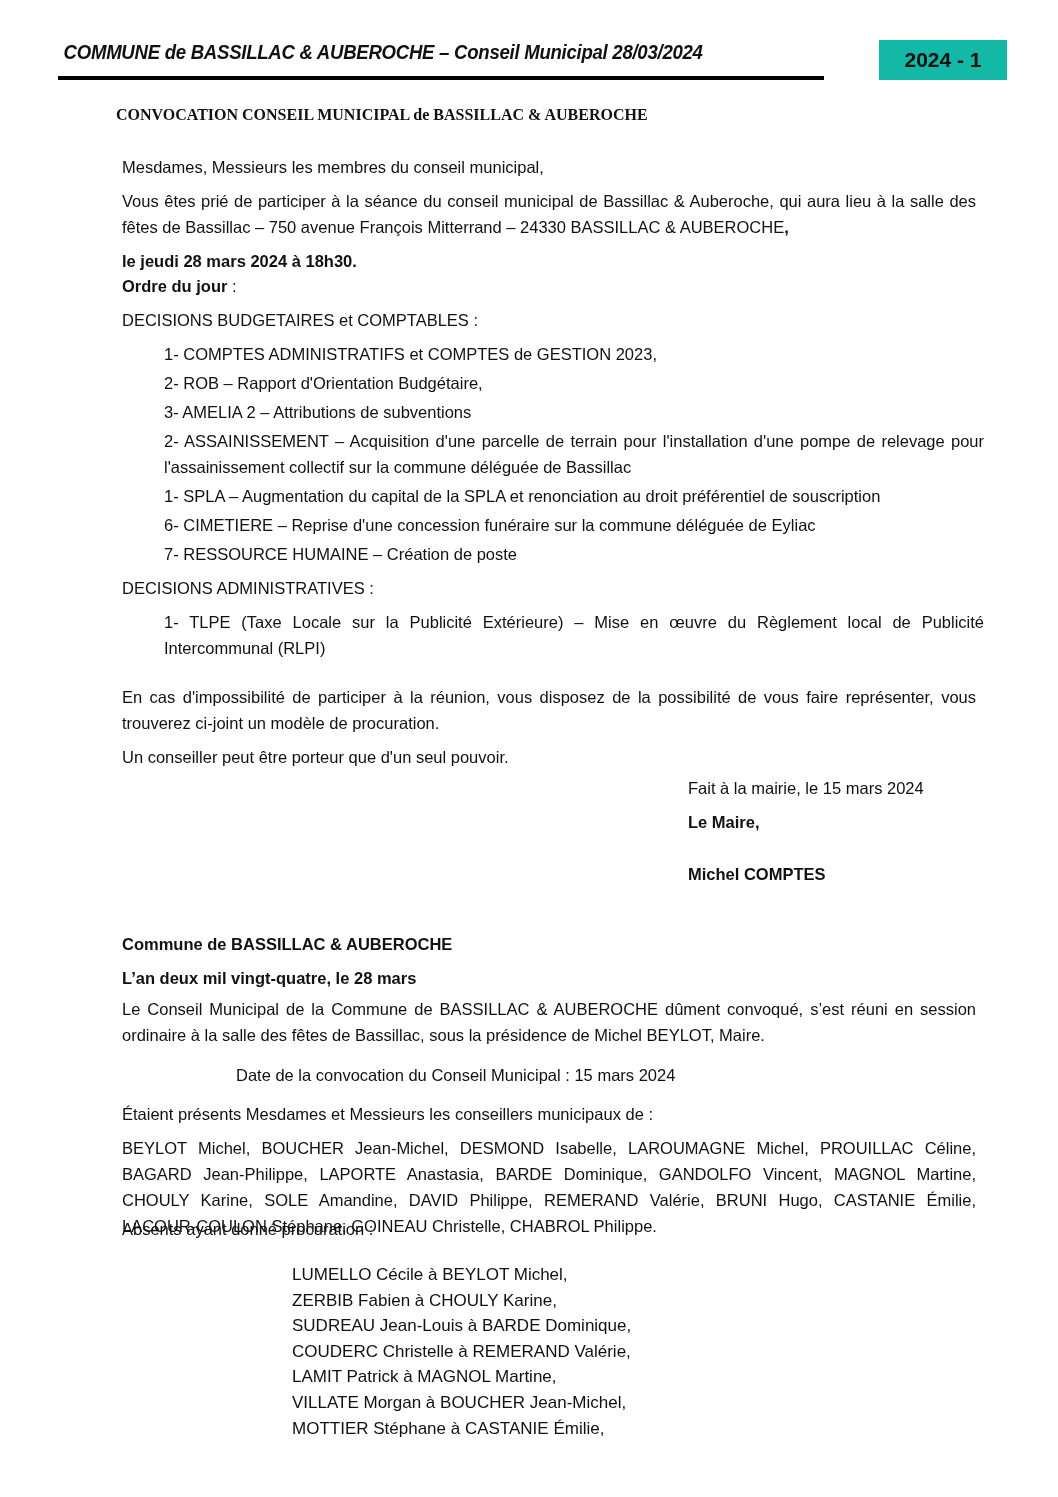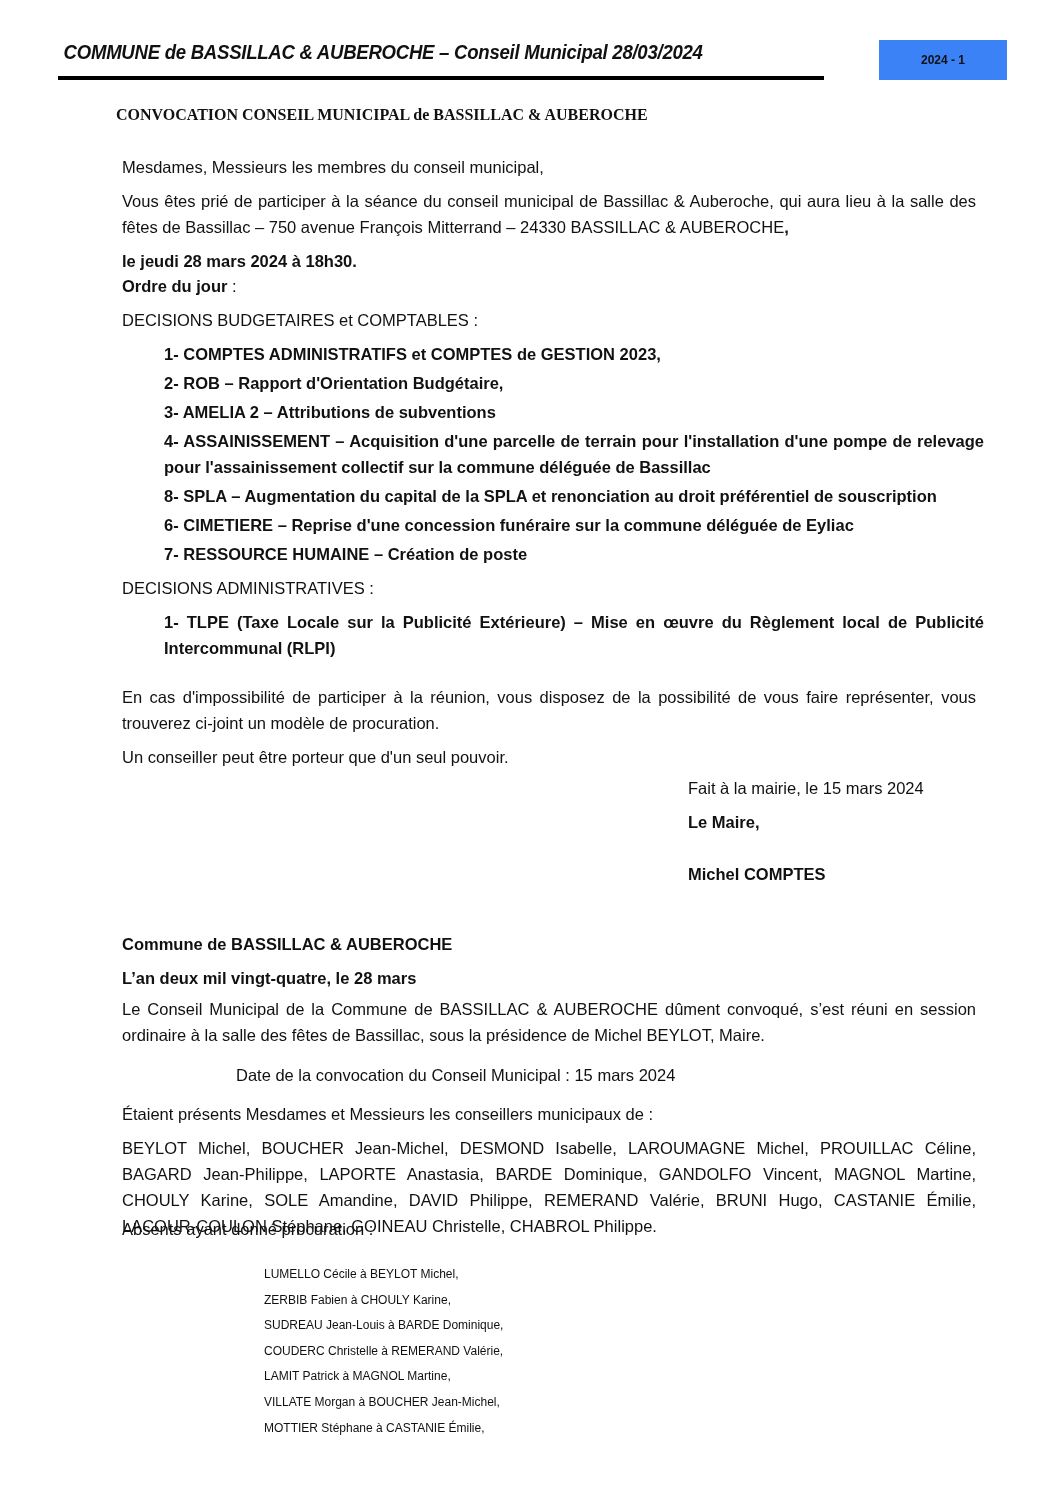--- a/index.html
+++ b/index.html
@@ -17,46 +17,46 @@
       letter-spacing: -0.3px; line-height: 28px; white-space: nowrap;
       transform: scaleX(0.93); transform-origin: left center;
       padding-left: 6px;
     }
     .header-rule {
       position: absolute; left: 0; top: 38px; width: 766px; height: 4px;
       background: #000;
     }
     .page-number-box {
       position: absolute; left: 879px; top: 40px; width: 128px; height: 40px;
-      background: #3b82f6;
+      background: #14b8a6;
       display: flex; align-items: center; justify-content: center;
-      font-weight: bold; font-size: 12px;
+      font-weight: bold; font-size: 21px;
     }
     .main-title {
       position: absolute; left: 116px; top: 100px; width: 840px;
       font-family: "Liberation Serif", serif; font-weight: bold;
       font-size: 16px; line-height: 30px; white-space: nowrap;
     }
     .block {
       position: absolute; left: 114px; width: 870px;
       font-size: 16.5px; line-height: 26px;
       font-family: "Liberation Sans", sans-serif;
     }
     .justify { text-align: justify; text-align-last: left; }
     .bold { font-weight: bold; }
     .underline { }
     .indent { padding-left: 50px; }
-    .agenda-item { margin-bottom: 3px; text-align: justify; text-align-last: left; font-weight: bold; }
+    .agenda-item { margin-bottom: 3px; text-align: justify; text-align-last: left; }
     .sig {
       position: absolute; left: 680px; width: 320px;
       font-size: 16.5px; line-height: 26px;
     }
     .proxy-list {
-      position: absolute; left: 264px; width: 600px;
-      font-size: 12px; line-height: 25.6px;
+      position: absolute; left: 292px; width: 600px;
+      font-size: 17px; line-height: 25.6px;
     }
     p { margin: 8px; }
   </style>
 </head>
 <body>
 
 <div class="page-header">
   <div class="header-title">COMMUNE de BASSILLAC &amp; AUBEROCHE – Conseil Municipal 28/03/2024</div>
   <div class="header-rule"></div>
 </div>
@@ -70,22 +70,22 @@
   <p class="bold">le jeudi 28 mars 2024 à 18h30.</p>
 </div>
 
 <div class="block" style="top:265px;">
   <p><span class="bold">Ordre du jour</span><span> :</span></p>
   <p><span class="underline">DECISIONS BUDGETAIRES et COMPTABLES</span><span> :</span></p>
   <div class="indent">
     <div class="agenda-item">1- COMPTES ADMINISTRATIFS et COMPTES de GESTION 2023,</div>
     <div class="agenda-item">2- ROB – Rapport d'Orientation Budgétaire,</div>
     <div class="agenda-item">3- AMELIA 2 – Attributions de subventions</div>
-    <div class="agenda-item">4- ASSAINISSEMENT – Acquisition d'une parcelle de terrain pour l'installation d'une pompe de relevage pour l'assainissement collectif sur la commune déléguée de Bassillac</div>
-    <div class="agenda-item">8- SPLA – Augmentation du capital de la SPLA et renonciation au droit préférentiel de souscription</div>
+    <div class="agenda-item">2- ASSAINISSEMENT – Acquisition d'une parcelle de terrain pour l'installation d'une pompe de relevage pour l'assainissement collectif sur la commune déléguée de Bassillac</div>
+    <div class="agenda-item">1- SPLA – Augmentation du capital de la SPLA et renonciation au droit préférentiel de souscription</div>
     <div class="agenda-item">6- CIMETIERE – Reprise d'une concession funéraire sur la commune déléguée de Eyliac</div>
     <div class="agenda-item">7- RESSOURCE HUMAINE – Création de poste</div>
   </div>
   <p style="margin-top:8px;"><span class="underline">DECISIONS ADMINISTRATIVES</span><span> :</span></p>
   <div class="indent">
     <div class="agenda-item">1- TLPE (Taxe Locale sur la Publicité Extérieure) – Mise en œuvre du Règlement local de Publicité Intercommunal (RLPI)</div>
   </div>
 </div>
 
 <div class="block" style="top:676px;">

